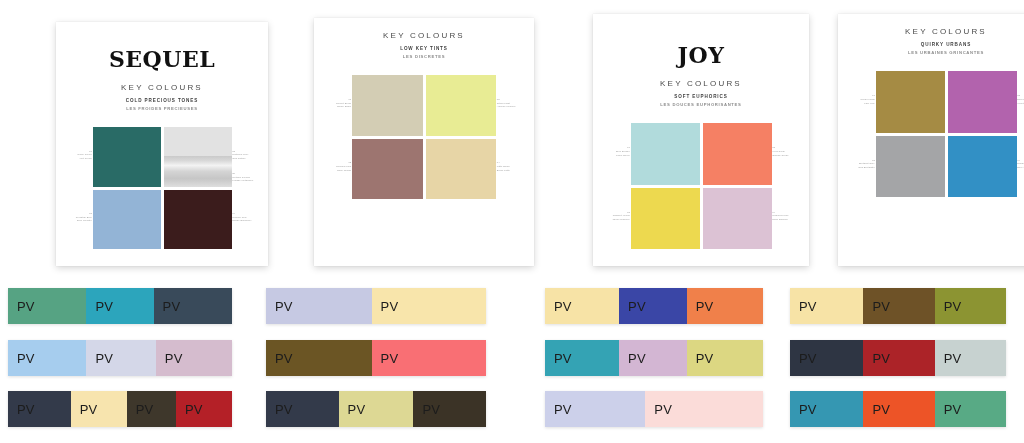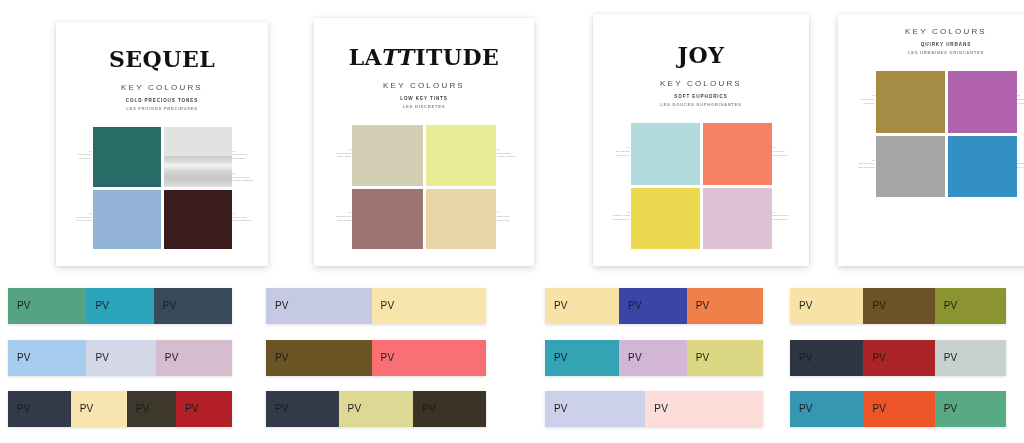--- a/index.html
+++ b/index.html
@@ -131,21 +131,21 @@
 
   .bar-seg {
     height: 100%;
     display: flex;
     align-items: center;
     box-sizing: border-box;
     padding-left: 9px;
   }
   .pv-label {
     font-family: "Liberation Sans", sans-serif;
-    font-size: 10px;
+    font-size: 13px;
     color: #1c1c1c;
     letter-spacing: 0.2px;
     line-height: 1;
   }
 </style>
 </head>
 <body style="background: rgb(255, 255, 255);">
 
 <div id="cards-row">
     <div class="trend-card" style="left: 8px; top: 22px; width: 212px; height: 244px;">
@@ -190,21 +190,20 @@
               <span class="code">04</span>
               <span class="code">Maroon Red</span>
               <span class="code">Rouge Bordeaux</span>
             </div>
           </div>
         </div>
       </div>
     </div>
     <div class="trend-card" style="left: 266px; top: 18px; width: 220px; height: 248px;">
       <div class="card-inner">
-        <div class="card-title" style="font-size: 22px; margin-top: 28px;">LA<span class="ital">TT</span>ITUDE</div>
         <div class="card-subtitle" style="font-size: 8px; margin-top: 13px;">KEY COLOURS</div>
         <div class="card-tag1" style="font-size: 4.6px; margin-top: 6px;">LOW KEY TINTS</div>
         <div class="card-tag2" style="font-size: 4.2px; margin-top: 3px;">LES DISCRETES</div>
         <div class="swatch-grid" style="width: 144px; height: 124px; margin-top: 16px; gap: 3px;">
           <div class="swatch-cell">
             <div class="swatch" style="background: rgb(211, 205, 180);"></div>
             <div class="sw-note left" style="top: 38%;">
               <span class="code">01</span>
               <span class="code">Desert Beige</span>
               <span class="code">Beige Sable</span>

